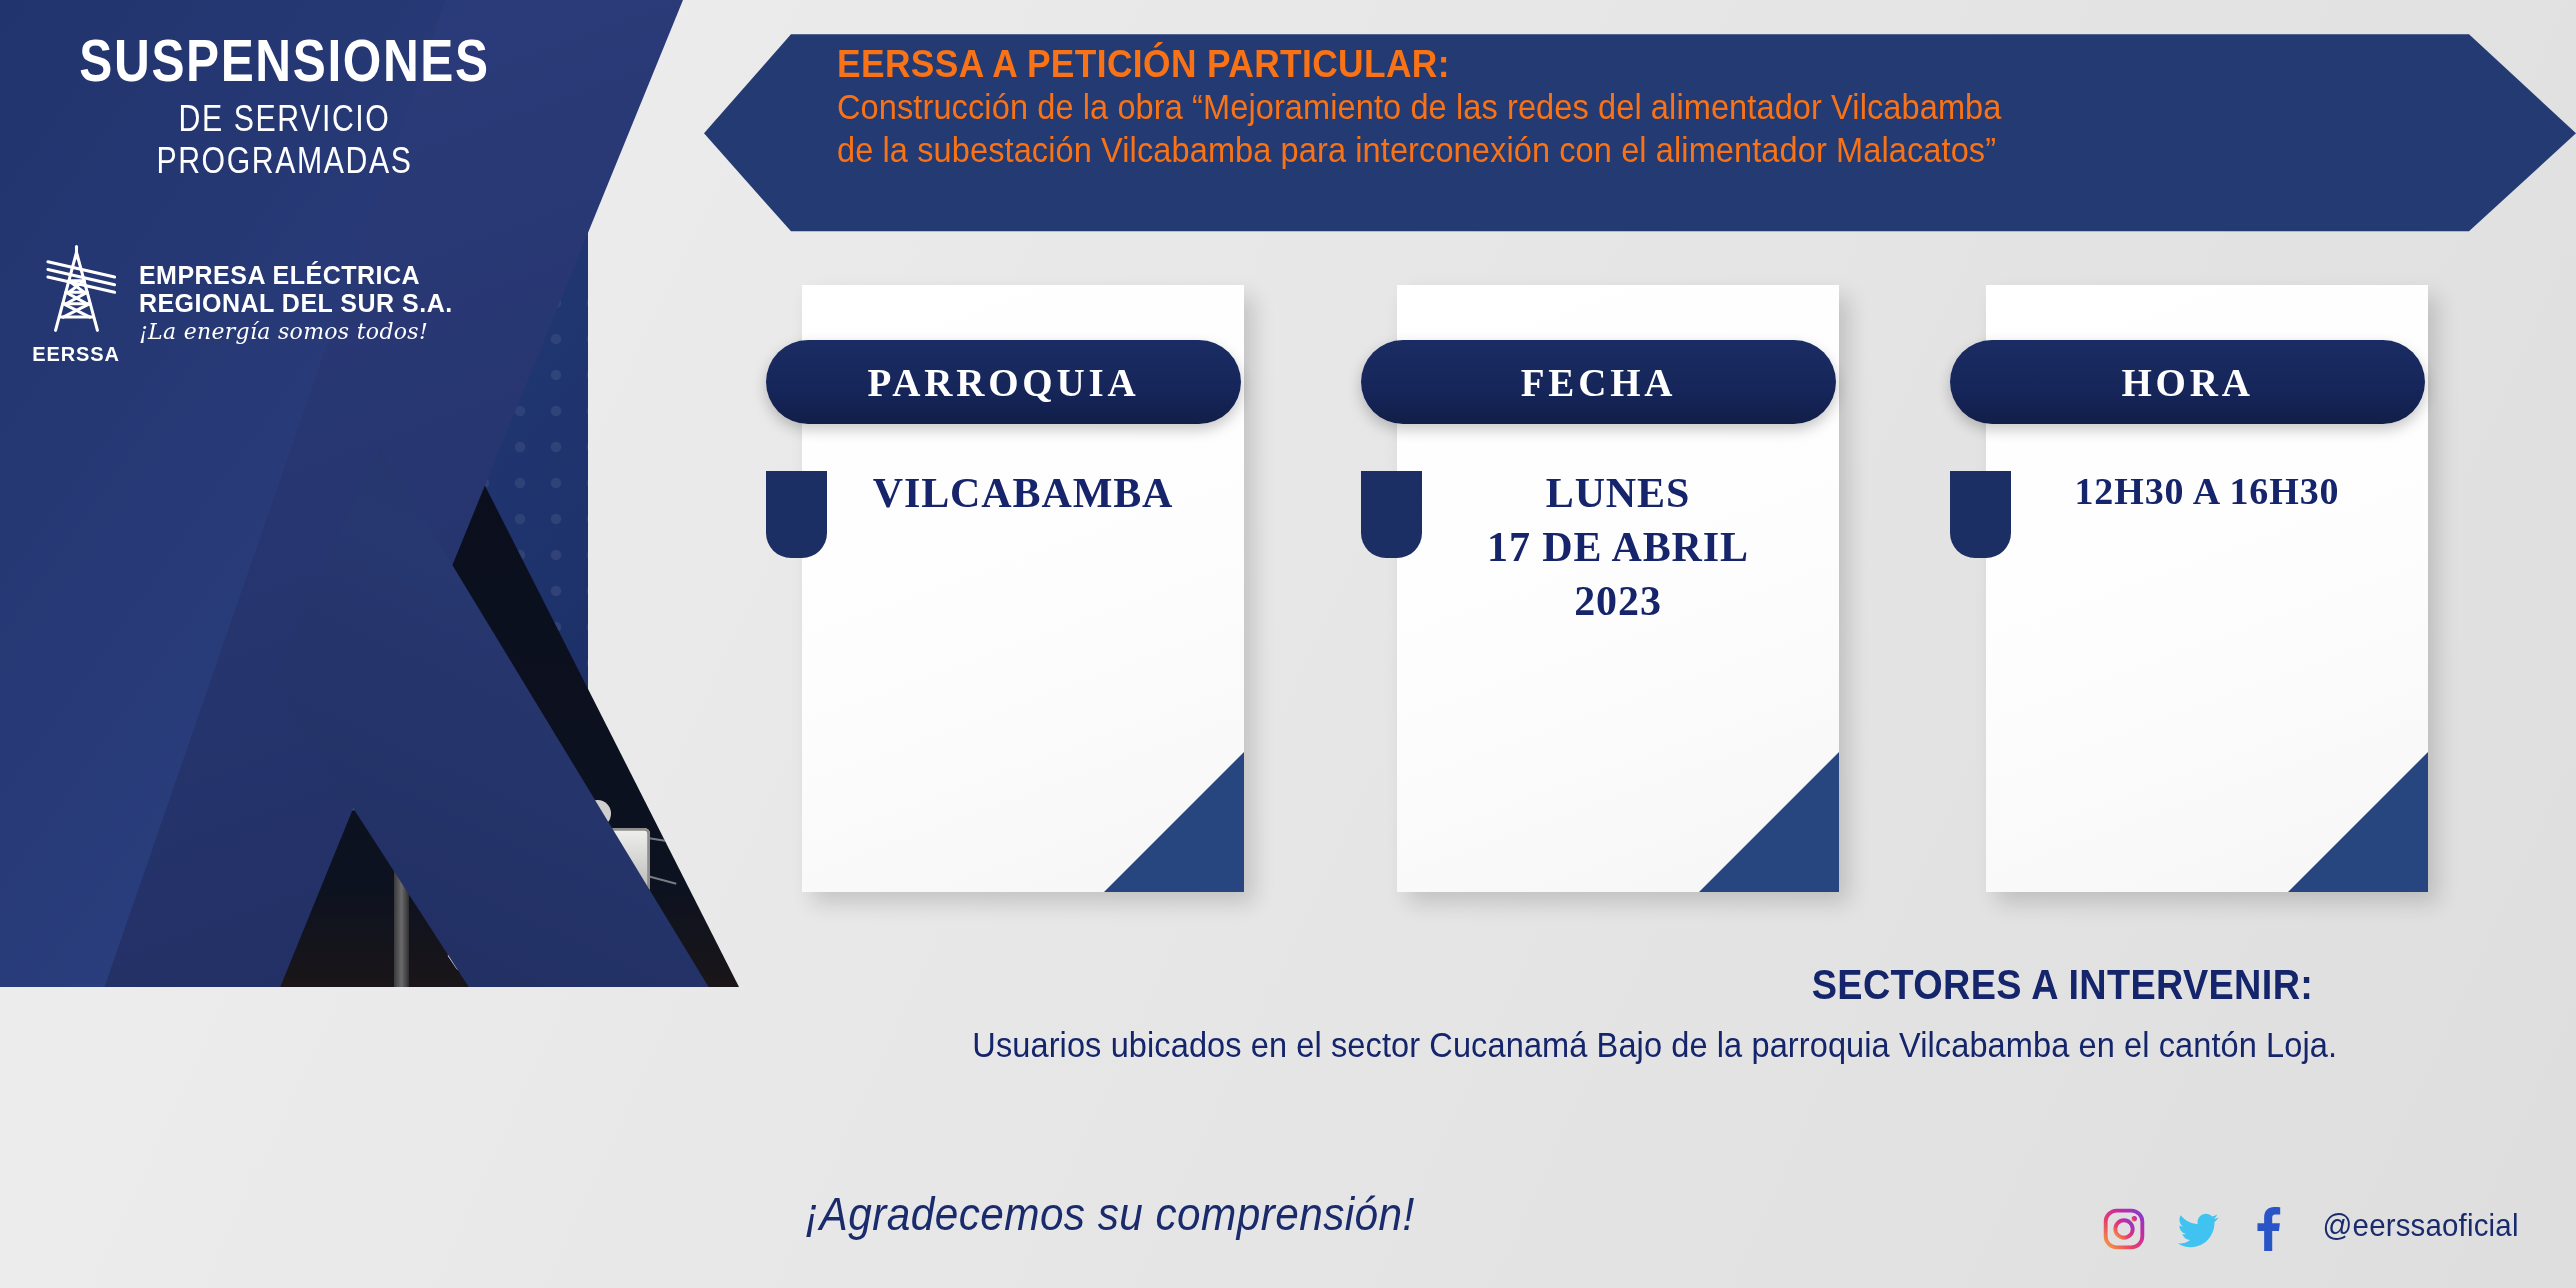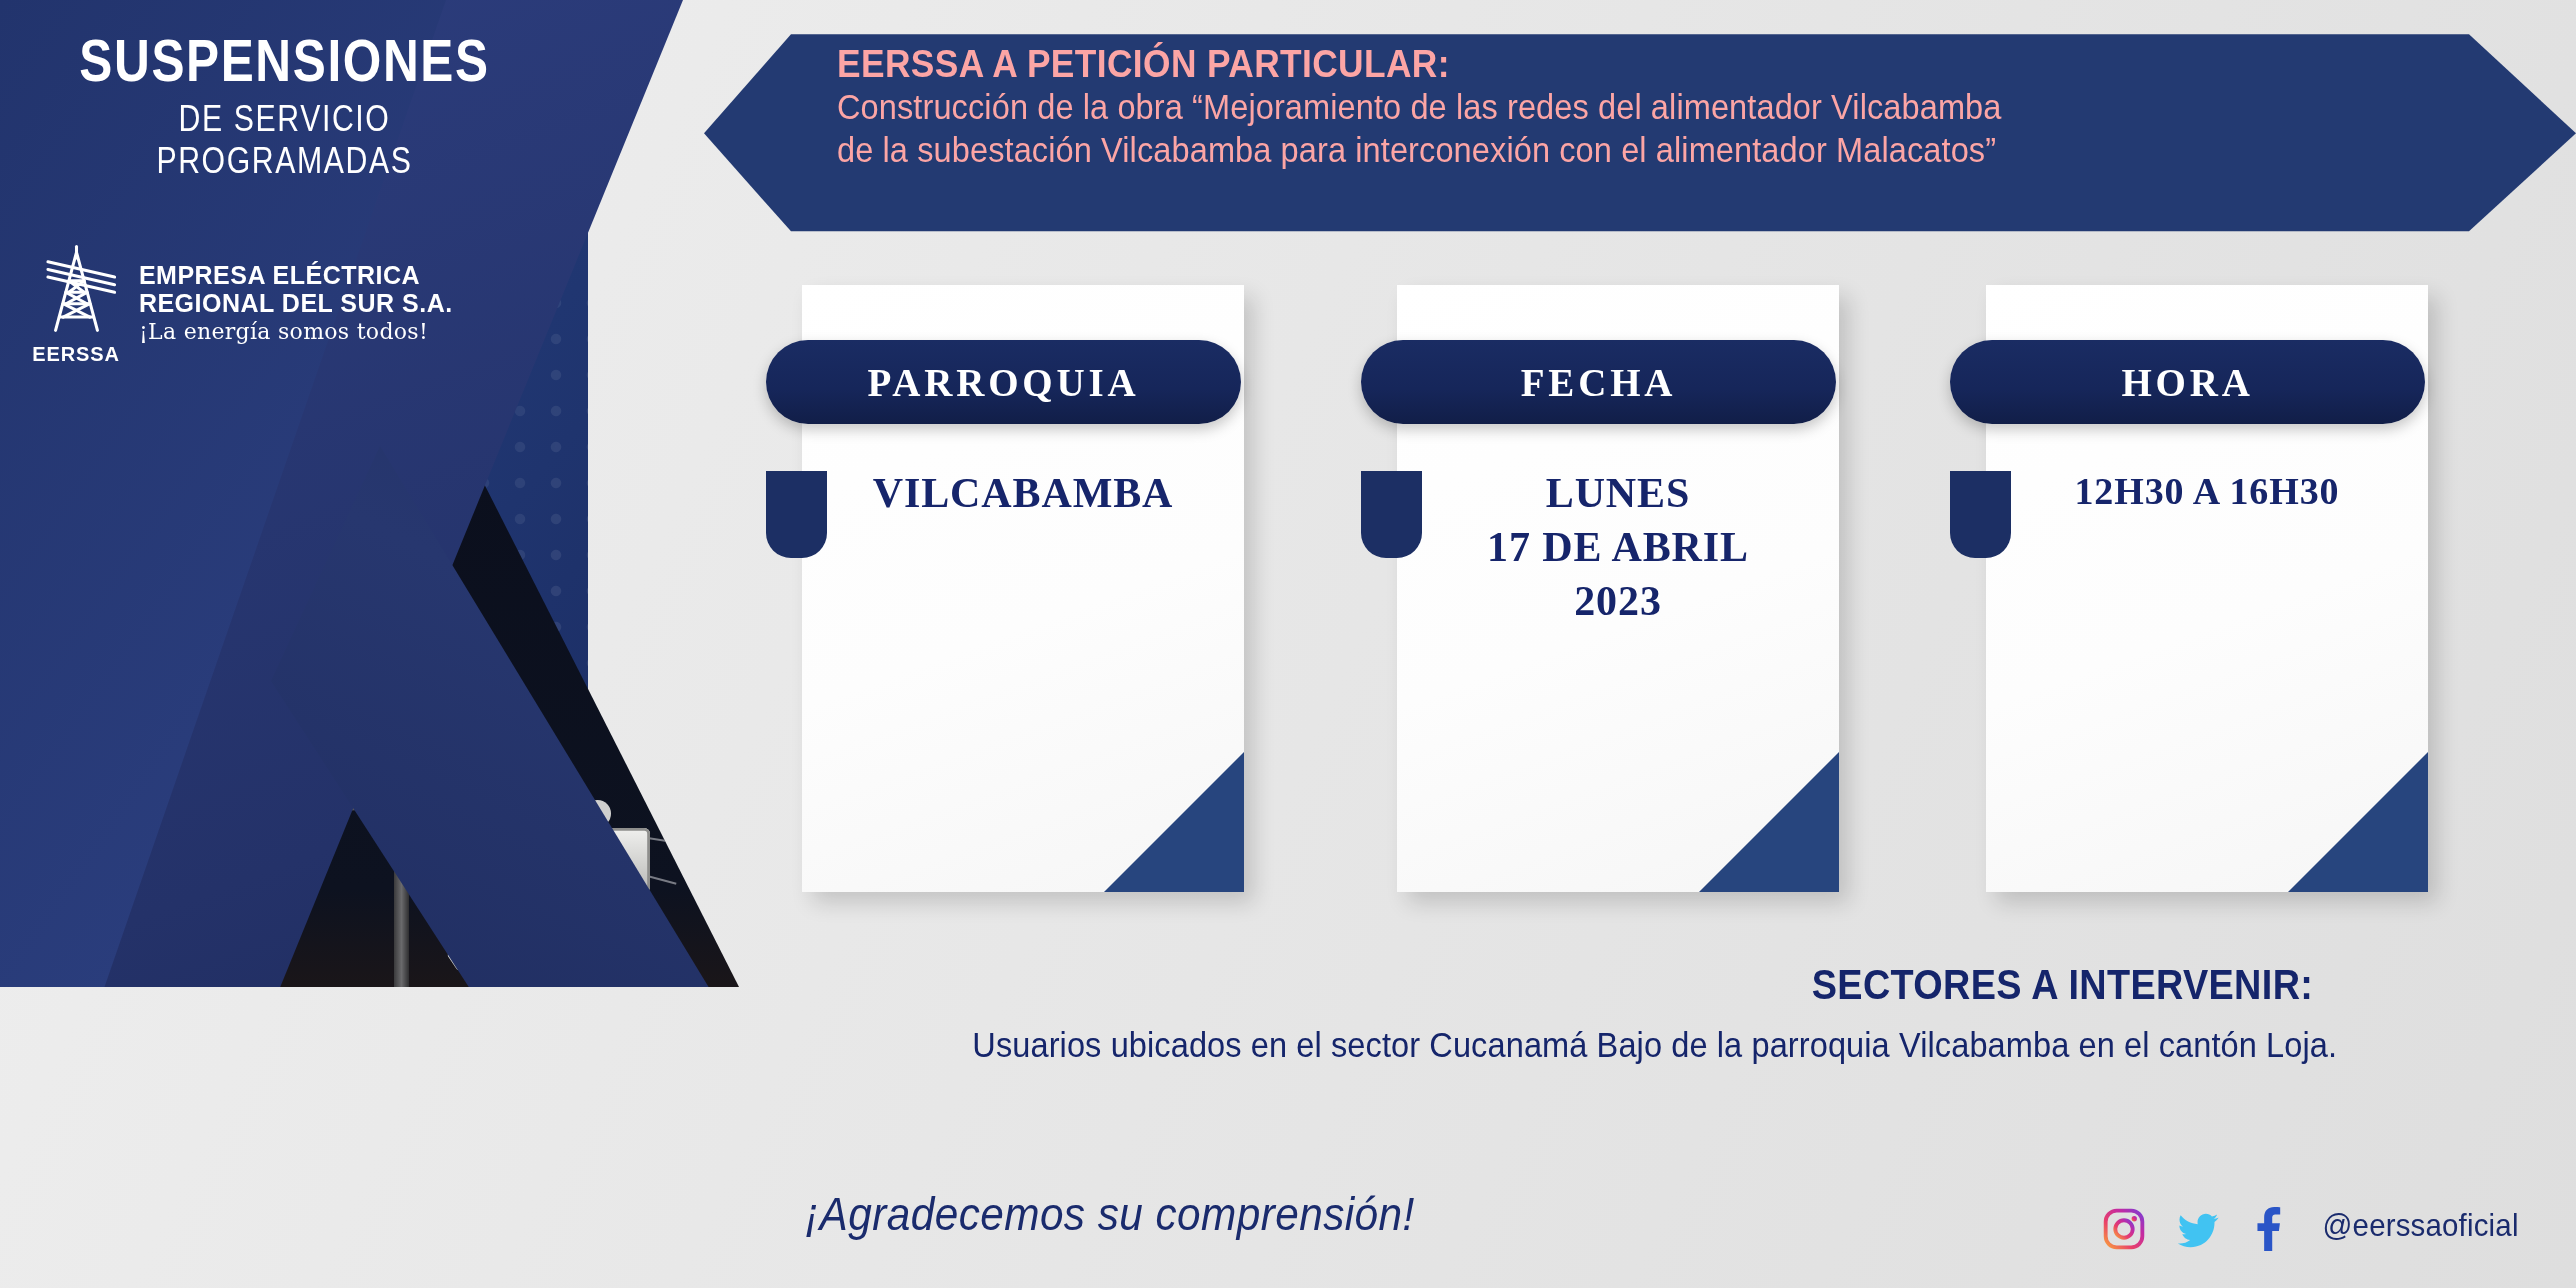--- a/index.html
+++ b/index.html
@@ -79,34 +79,34 @@
   #title-block{position:absolute;left:0;top:26.6px;width:569px;text-align:center;z-index:6;}
   .t1{font-size:59px;font-weight:bold;color:#ffffff;letter-spacing:1.9px;
       font-family:"Liberation Sans Narrow","Liberation Sans",sans-serif;transform:scaleX(.84);}
   .t2{font-size:36px;color:#ffffff;letter-spacing:1.9px;margin-top:3.8px;
       font-family:"Liberation Sans Narrow","Liberation Sans",sans-serif;transform:scaleX(.84);}
 
   #logo-block{position:absolute;left:26.6px;top:239px;width:494px;display:flex;align-items:center;gap:13.3px;z-index:6;}
   .tower-svg{flex:0 0 auto;}
   .logo-words{color:#fff;}
   .lw1{font-size:25px;font-weight:bold;letter-spacing:0.5px;line-height:1.12;}
-  .lw2{font-size:22px;font-family:"DejaVu Serif",serif;margin-top:2.8px;letter-spacing:0.3px;}
+  .lw2{font-size:22px;font-style:italic;font-family:"DejaVu Serif",serif;margin-top:2.8px;letter-spacing:0.3px;}
   .eerssa-cap{font-size:20px;font-weight:bold;color:#fff;letter-spacing:0.9px;text-align:center;margin-top:1.9px;}
 
   
   #banner{
     position:absolute;left:704px;top:13.3px;width:1872px;height:239px;z-index:5;
     background:#233a72;
     clip-path:polygon(0 120px, 87px 21px, 2477px 21px, 1872px 120px, 2477px 218px, 87px 218px);
     
   }
   #banner{
     clip-path:polygon(0 120px, 87px 21px, 1765px 21px, 1872px 120px, 1765px 218px, 87px 218px);
   }
-  #banner-inner{position:absolute;left:133px;top:28.5px;right:114px;color:#fca5a5;}
+  #banner-inner{position:absolute;left:133px;top:28.5px;right:114px;color:#f97316;}
   .bn-title{font-size:38px;font-weight:bold;letter-spacing:0.4px;line-height:1.16;
             font-family:"Liberation Sans Narrow","Liberation Sans",sans-serif;transform:scaleX(.93);transform-origin:left center;}
   .bn-line{font-size:35px;line-height:1.22;letter-spacing:0.1px;
            font-family:"Liberation Sans Narrow","Liberation Sans",sans-serif;transform:scaleX(.93);transform-origin:left center;}
 
   
   .card-wrap{position:absolute;top:285px;width:442px;height:607px;z-index:4;}
   #card-0{left:802px;}
   #card-1{left:1397px;}
   #card-2{left:1986px;}

